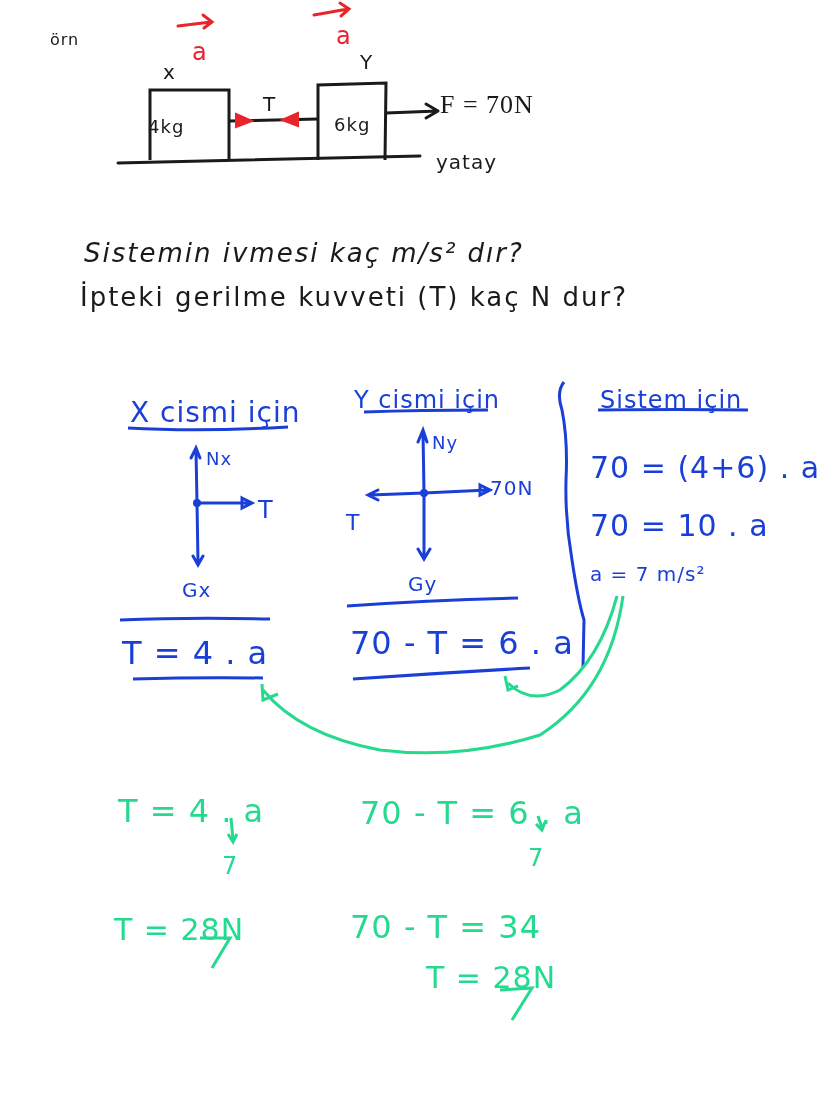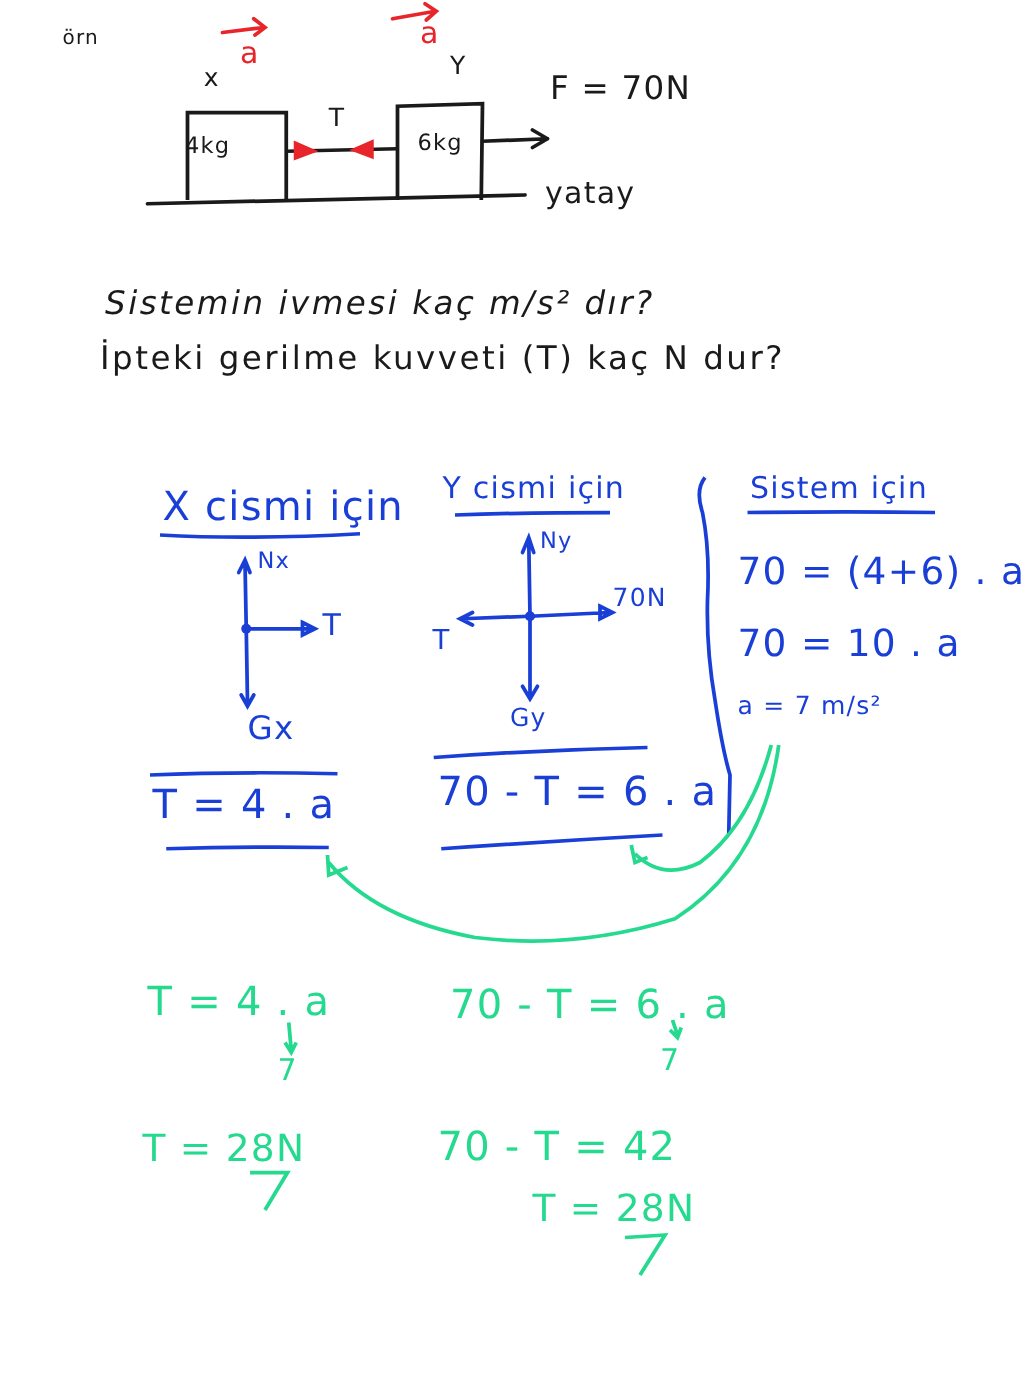--- a/index.html
+++ b/index.html
@@ -1,20 +1,20 @@
 <!DOCTYPE html>
 <html><head>
 <meta charset="utf-8">
 <style>
   html, body { margin: 0; padding: 0; }
   body {
     width: 828px; height: 1104px; background: #ffffff; position: relative; overflow: hidden;
     font-family: "DejaVu Sans", sans-serif;
   }
-  .abs { position: absolute; white-space: nowrap; }
+  .abs { position: absolute; white-space: nowrap; margin-top: 10px; }
   .ink-black { color: #1a1a1a; }
   .ink-blue { color: #1a3fd6; }
   .ink-red { color: #e8252b; }
   .ink-green { color: #25d98e; }
   .hand { font-family: "DejaVu Sans", sans-serif; font-weight: normal; letter-spacing: 1px; }
   svg.layer { position: absolute; left: 0; top: 0; }
 </style>
 </head>
 <body>
 
@@ -70,44 +70,44 @@
 
 <div class="abs ink-black hand" style="left:50px;top:20px;font-size:16px;">örn</div>
 
 <div class="abs ink-red hand" style="left:192px;top:28px;font-size:24px;">a</div>
 <div class="abs ink-red hand" style="left:336px;top:12px;font-size:24px;">a</div>
 <div class="abs ink-black hand" style="left:163px;top:50px;font-size:20px;">x</div>
 <div class="abs ink-black hand" style="left:360px;top:40px;font-size:20px;">Y</div>
 <div class="abs ink-black hand" style="left:148px;top:106px;font-size:18px;text-align:center;">4kg</div>
 <div class="abs ink-black hand" style="left:334px;top:104px;font-size:18px;">6kg</div>
 <div class="abs ink-black hand" style="left:263px;top:82px;font-size:20px;">T</div>
-<div class="abs ink-black hand" style="left:440px;top:56px;font-size:26px;">F = 70N</div>
-<div class="abs ink-black hand" style="left:436px;top:140px;font-size:24px;">yatay</div>
+<div class="abs ink-black hand" style="left:440px;top:80px;font-size:26px;font-family:Liberation Serif, serif;">F = 70N</div>
+<div class="abs ink-black hand" style="left:436px;top:140px;font-size:20px;">yatay</div>
 
 <div class="abs ink-black hand" style="left:84px;top:228px;font-size:26px;letter-spacing:2px;font-style:italic;">Sistemin ivmesi kaç m/s² dır?</div>
 <div class="abs ink-black hand" style="left:80px;top:272px;font-size:26px;letter-spacing:2px;">İpteki gerilme kuvveti (T) kaç N dur?</div>
 
-<div class="abs ink-blue hand" style="left:130px;top:386px;font-size:32px;">X cismi için</div>
+<div class="abs ink-blue hand" style="left:130px;top:386px;font-size:28px;">X cismi için</div>
 <div class="abs ink-blue hand" style="left:206px;top:438px;font-size:18px;">Nx</div>
 <div class="abs ink-blue hand" style="left:258px;top:486px;font-size:24px;">T</div>
-<div class="abs ink-blue hand" style="left:198px;top:568px;font-size:26px;">Gx</div>
+<div class="abs ink-blue hand" style="left:182px;top:568px;font-size:20px;">Gx</div>
 <div class="abs ink-blue hand" style="left:122px;top:624px;font-size:32px;">T = 4 . a</div>
 
 <div class="abs ink-blue hand" style="left:354px;top:376px;font-size:24px;">Y cismi için</div>
 <div class="abs ink-blue hand" style="left:432px;top:422px;font-size:18px;">Ny</div>
 <div class="abs ink-blue hand" style="left:490px;top:466px;font-size:20px;">70N</div>
 <div class="abs ink-blue hand" style="left:346px;top:500px;font-size:22px;">T</div>
 <div class="abs ink-blue hand" style="left:408px;top:562px;font-size:20px;">Gy</div>
 <div class="abs ink-blue hand" style="left:350px;top:614px;font-size:32px;">70 - T = 6 . a</div>
 
 <div class="abs ink-blue hand" style="left:600px;top:376px;font-size:24px;text-align:center;">Sistem için</div>
 <div class="abs ink-blue hand" style="left:590px;top:440px;font-size:30px;text-align:center;">70 = (4+6) . a</div>
 <div class="abs ink-blue hand" style="left:590px;top:498px;font-size:30px;">70 = 10 . a</div>
 <div class="abs ink-blue hand" style="left:590px;top:552px;font-size:20px;">a = 7 m/s²</div>
 
 <div class="abs ink-green hand" style="left:118px;top:782px;font-size:32px;">T = 4 . a</div>
 <div class="abs ink-green hand" style="left:222px;top:842px;font-size:24px;">7</div>
 <div class="abs ink-green hand" style="left:114px;top:902px;font-size:30px;">T = 28N</div>
 
 <div class="abs ink-green hand" style="left:360px;top:784px;font-size:32px;">70 - T = 6 . a</div>
 <div class="abs ink-green hand" style="left:528px;top:834px;font-size:24px;">7</div>
-<div class="abs ink-green hand" style="left:350px;top:898px;font-size:32px;">70 - T = 42</div>
+<div class="abs ink-green hand" style="left:350px;top:898px;font-size:32px;">70 - T = 34</div>
 <div class="abs ink-green hand" style="left:426px;top:950px;font-size:30px;">T = 28N</div>
 
 </body></html>

